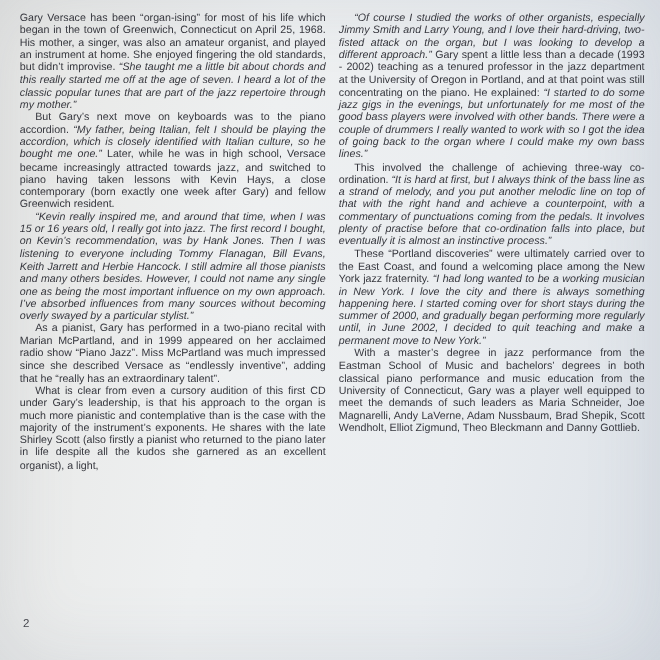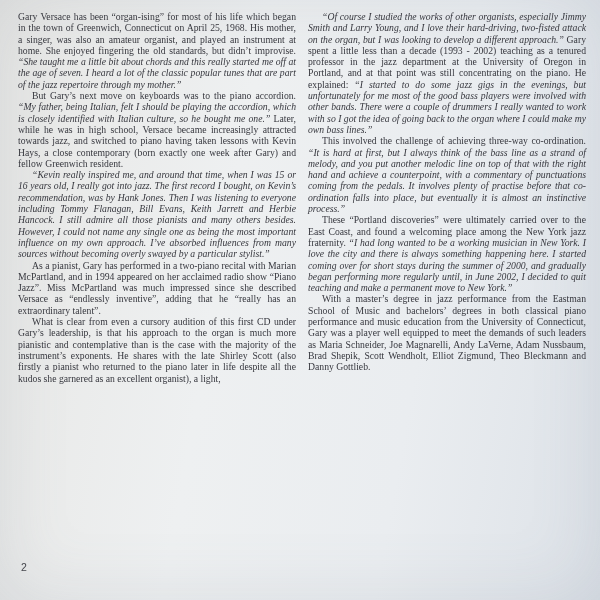--- a/index.html
+++ b/index.html
@@ -25,21 +25,20 @@
   .columns {
     display: flex;
     gap: 12px;
   }
   .col {
     width: 278px;
     text-align: justify;
     font-size: 9.7px;
     line-height: 11.3px;
     letter-spacing: 0px;
-    font-family: Liberation Serif, serif;
   }
   .para {
     margin: 0;
     padding: 0;
   }
   .para.indent {
     text-indent: 14px;
   }
   .it {
     font-style: italic;
@@ -54,21 +53,21 @@
 </style>
 </head>
 <body>
 
 <div class="page">
   <div class="columns">
     <div class="col">
         <p class="para"><span>Gary Versace has been “organ-ising” for most of his life which began in the town of Greenwich, Connecticut on April 25, 1968. His mother, a singer, was also an amateur organist, and played an instrument at home. She enjoyed fingering the old standards, but didn’t improvise. </span><span class="it">“She taught me a little bit about chords and this really started me off at the age of seven. I heard a lot of the classic popular tunes that are part of the jazz repertoire through my mother.”</span></p>
         <p class="para indent"><span>But Gary’s next move on keyboards was to the piano accordion. </span><span class="it">“My father, being Italian, felt I should be playing the accordion, which is closely identified with Italian culture, so he bought me one.”</span><span> Later, while he was in high school, Versace became increasingly attracted towards jazz, and switched to piano having taken lessons with Kevin Hays, a close contemporary (born exactly one week after Gary) and fellow Greenwich resident.</span></p>
         <p class="para indent"><span class="it">“Kevin really inspired me, and around that time, when I was 15 or 16 years old, I really got into jazz. The first record I bought, on Kevin’s recommendation, was by Hank Jones. Then I was listening to everyone including Tommy Flanagan, Bill Evans, Keith Jarrett and Herbie Hancock. I still admire all those pianists and many others besides. However, I could not name any single one as being the most important influence on my own approach. I’ve absorbed influences from many sources without becoming overly swayed by a particular stylist.”</span></p>
-        <p class="para indent"><span>As a pianist, Gary has performed in a two-piano recital with Marian McPartland, and in 1994 appeared on her acclaimed radio show “Piano Jazz”. Miss McPartland was much impressed since she described Versace as “endlessly inventive”, adding that he “really has an extraordinary talent”.</span></p>
+        <p class="para indent"><span>As a pianist, Gary has performed in a two-piano recital with Marian McPartland, and in 1999 appeared on her acclaimed radio show “Piano Jazz”. Miss McPartland was much impressed since she described Versace as “endlessly inventive”, adding that he “really has an extraordinary talent”.</span></p>
         <p class="para indent"><span>What is clear from even a cursory audition of this first CD under Gary’s leadership, is that his approach to the organ is much more pianistic and contemplative than is the case with the majority of the instrument’s exponents. He shares with the late Shirley Scott (also firstly a pianist who returned to the piano later in life despite all the kudos she garnered as an excellent organist), a light,</span></p>
       </div>
     <div class="col">
         <p class="para indent"><span class="it">“Of course I studied the works of other organists, especially Jimmy Smith and Larry Young, and I love their hard-driving, two-fisted attack on the organ, but I was looking to develop a different approach.”</span><span> Gary spent a little less than a decade (1993 - 2002) teaching as a tenured professor in the jazz department at the University of Oregon in Portland, and at that point was still concentrating on the piano. He explained: </span><span class="it">“I started to do some jazz gigs in the evenings, but unfortunately for me most of the good bass players were involved with other bands. There were a couple of drummers I really wanted to work with so I got the idea of going back to the organ where I could make my own bass lines.”</span></p>
         <p class="para indent"><span>This involved the challenge of achieving three-way co-ordination. </span><span class="it">“It is hard at first, but I always think of the bass line as a strand of melody, and you put another melodic line on top of that with the right hand and achieve a counterpoint, with a commentary of punctuations coming from the pedals. It involves plenty of practise before that co-ordination falls into place, but eventually it is almost an instinctive process.”</span></p>
         <p class="para indent"><span>These “Portland discoveries” were ultimately carried over to the East Coast, and found a welcoming place among the New York jazz fraternity. </span><span class="it">“I had long wanted to be a working musician in New York. I love the city and there is always something happening here. I started coming over for short stays during the summer of 2000, and gradually began performing more regularly until, in June 2002, I decided to quit teaching and make a permanent move to New York.”</span></p>
         <p class="para indent"><span>With a master’s degree in jazz performance from the Eastman School of Music and bachelors’ degrees in both classical piano performance and music education from the University of Connecticut, Gary was a player well equipped to meet the demands of such leaders as Maria Schneider, Joe Magnarelli, Andy LaVerne, Adam Nussbaum, Brad Shepik, Scott Wendholt, Elliot Zigmund, Theo Bleckmann and Danny Gottlieb.</span></p>
       </div>
   </div>
   <div class="page-number">2</div>

